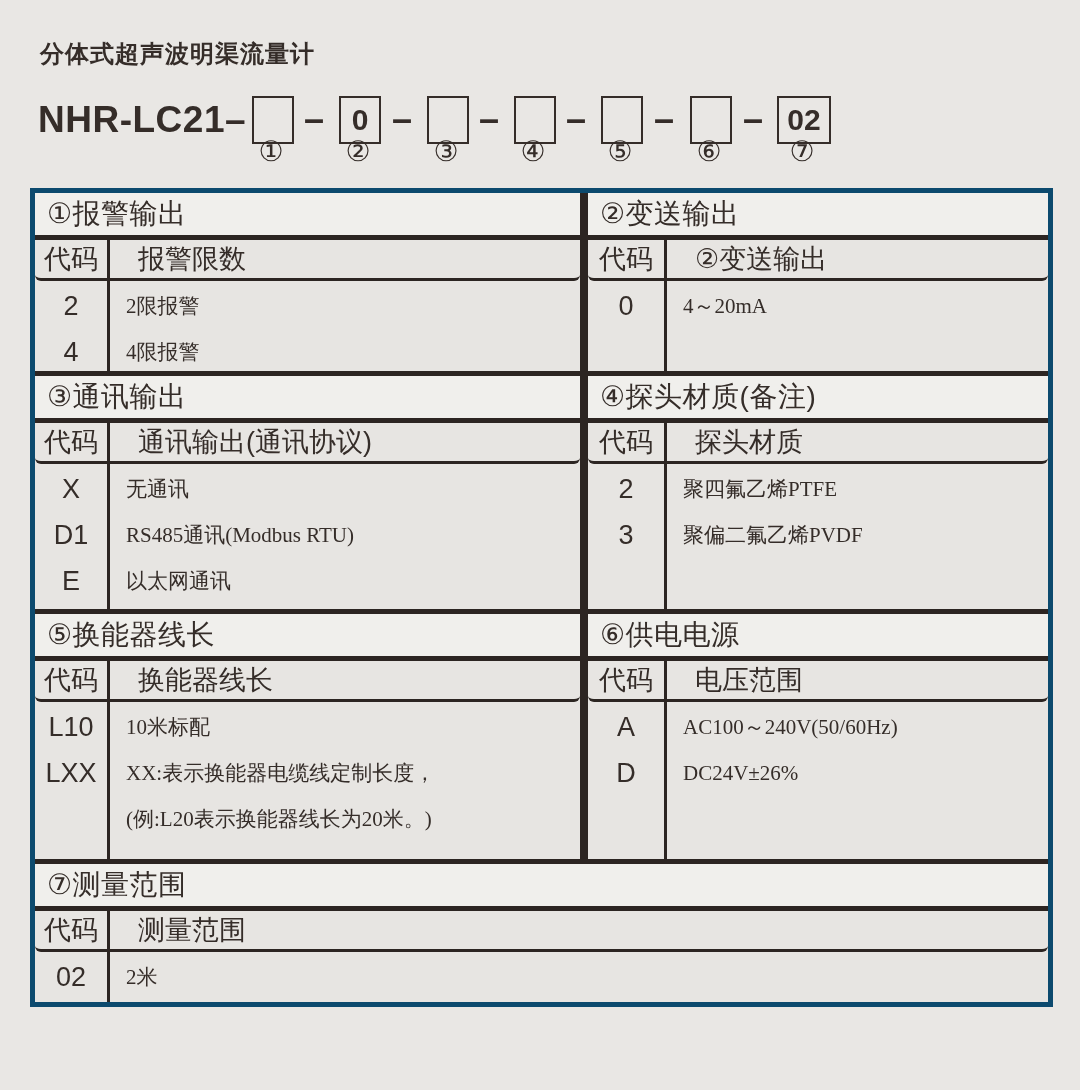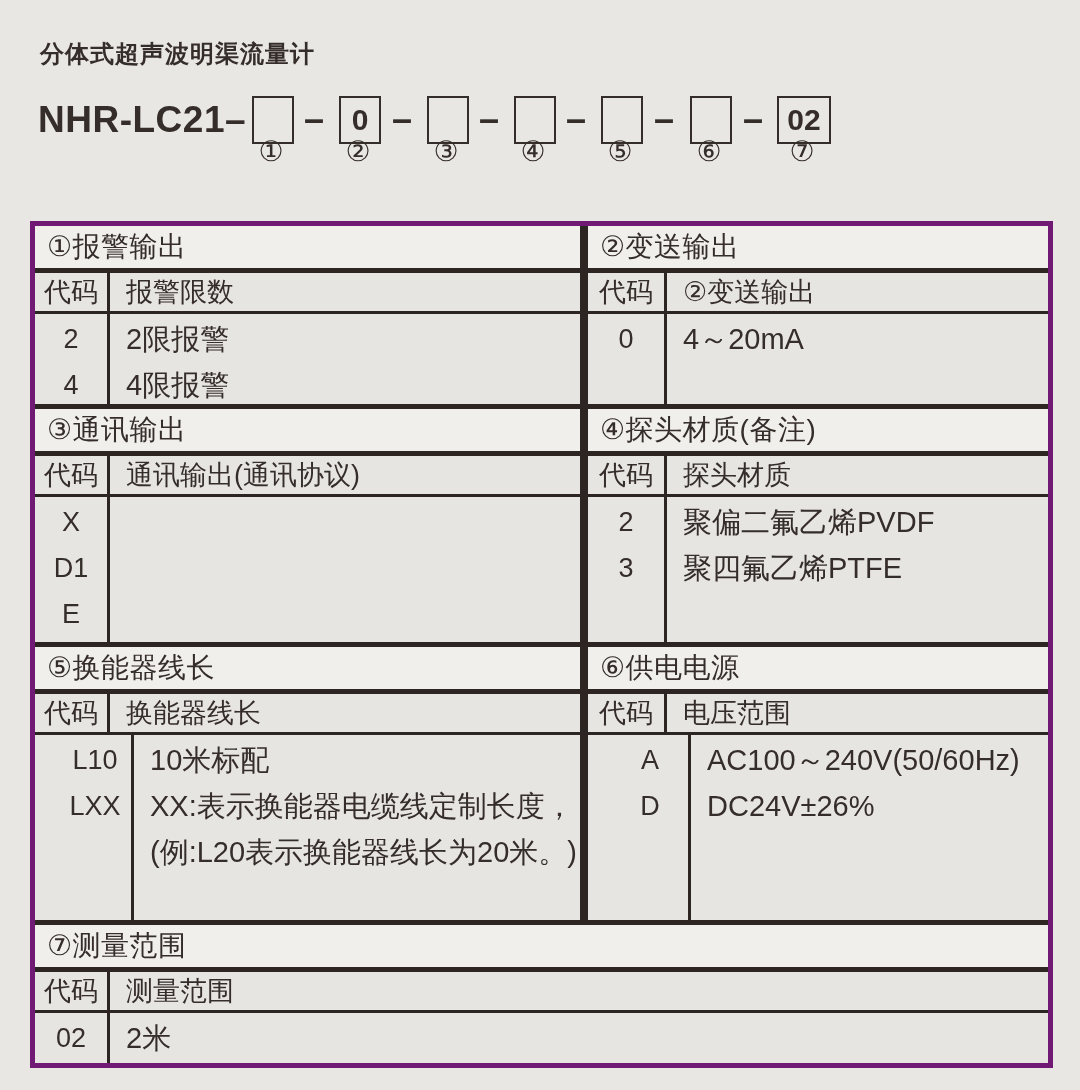--- a/index.html
+++ b/index.html
@@ -36,47 +36,47 @@
   .marker {
     position:absolute; top:136px; width:34px; height:32px;
     text-align:center; font-size:28px; line-height:32px;
   }
   .marker.m1{left:254px;} .marker.m2{left:341px;} .marker.m3{left:429px;}
   .marker.m4{left:516px;} .marker.m5{left:603px;} .marker.m6{left:692px;}
   .marker.m7{left:785px;}
   
   .codetable {
     position:absolute; left:30px; top:188px; width:1013px;
-    border:5px solid #701a75; background:#e7e5e2;margin-top:33px;
+    border:5px solid #0c4a6e; background:#e7e5e2;
   }
   .pair { display:flex; }
   .pair.sep, .fullsec.sep { border-top:5px solid #2c2522; }
   .half-l { width:545px; }
   .half-r { width:468px; box-sizing:border-box; border-left:8px solid #2c2522; }
   .sec-header {
     height:42px; border-bottom:5px solid #2c2522; background:#f0efec;
     display:flex; align-items:center; padding-left:12px;
     font-size:28px; letter-spacing:0.5px;
   }
-  .col-header { display:flex; border-bottom:3px solid #2c2522; height:38px; }
+  .col-header { display:flex; border-bottom:3px solid #2c2522; height:38px;border-radius:6px; }
   .code-h {
     width:72px; border-right:3px solid #2c2522;
     display:flex; align-items:center; justify-content:center; font-size:27px;
   }
   .half-r .code-h, .half-r .codes { width:76px; }
-  .desc-h { flex:1; display:flex; align-items:center; padding-left:16px; font-size:27px; }
+  .desc-h { flex:1; display:flex; align-items:center; padding-left:28px; font-size:27px; }
   .data { display:flex; }
   .data.d1 { height:90px; }
   .data.d2 { height:145px; }
-  .data.d3 { height:185px;padding-left:24px; }
+  .data.d3 { height:157px; }
   .data.d7 { height:50px; }
   .codes { width:72px; border-right:3px solid #2c2522; padding-top:2px; box-sizing:content-box; }
   .codes div { height:46px; line-height:46px; text-align:center; font-size:27px; }
   .descs { flex:1; padding:2px 0 0 16px; overflow:hidden; }
-  .descs div { height:46px; line-height:46px; font-size:29px; white-space:nowrap; }
+  .descs div { height:46px; line-height:46px; font-size:21px; white-space:nowrap;font-family:Liberation Serif, serif; }
 </style>
 </head>
 <body>
 
 <div class="page-title">分体式超声波明渠流量计</div>
 
 <div class="model-prefix">NHR-LC21–</div>
 <div class="mbox b1"></div>
 <div class="mdash d1">–</div>
 <div class="mbox b2">0</div>
@@ -142,36 +142,41 @@
       <div class="col-header">
         <div class="code-h">代码</div>
         <div class="desc-h">通讯输出(通讯协议)</div>
       </div>
       <div class="data d2">
         <div class="codes">
           <div>X</div>
           <div>D1</div>
           <div>E</div>
         </div>
+        <div class="descs">
+          <div>无通讯</div>
+          <div>RS485通讯(Modbus RTU)</div>
+          <div>以太网通讯</div>
+        </div>
       </div>
     </div>
     <div class="half-r">
       <div class="sec-header">④探头材质(备注)</div>
       <div class="col-header">
         <div class="code-h">代码</div>
         <div class="desc-h">探头材质</div>
       </div>
       <div class="data d2">
         <div class="codes">
           <div>2</div>
           <div>3</div>
         </div>
         <div class="descs">
+          <div>聚四氟乙烯PTFE</div>
           <div>聚偏二氟乙烯PVDF</div>
-          <div>聚四氟乙烯PTFE</div>
         </div>
       </div>
     </div>
   </div>
 
   <div class="pair sep">
     <div class="half-l">
       <div class="sec-header">⑤换能器线长</div>
       <div class="col-header">
         <div class="code-h">代码</div>

